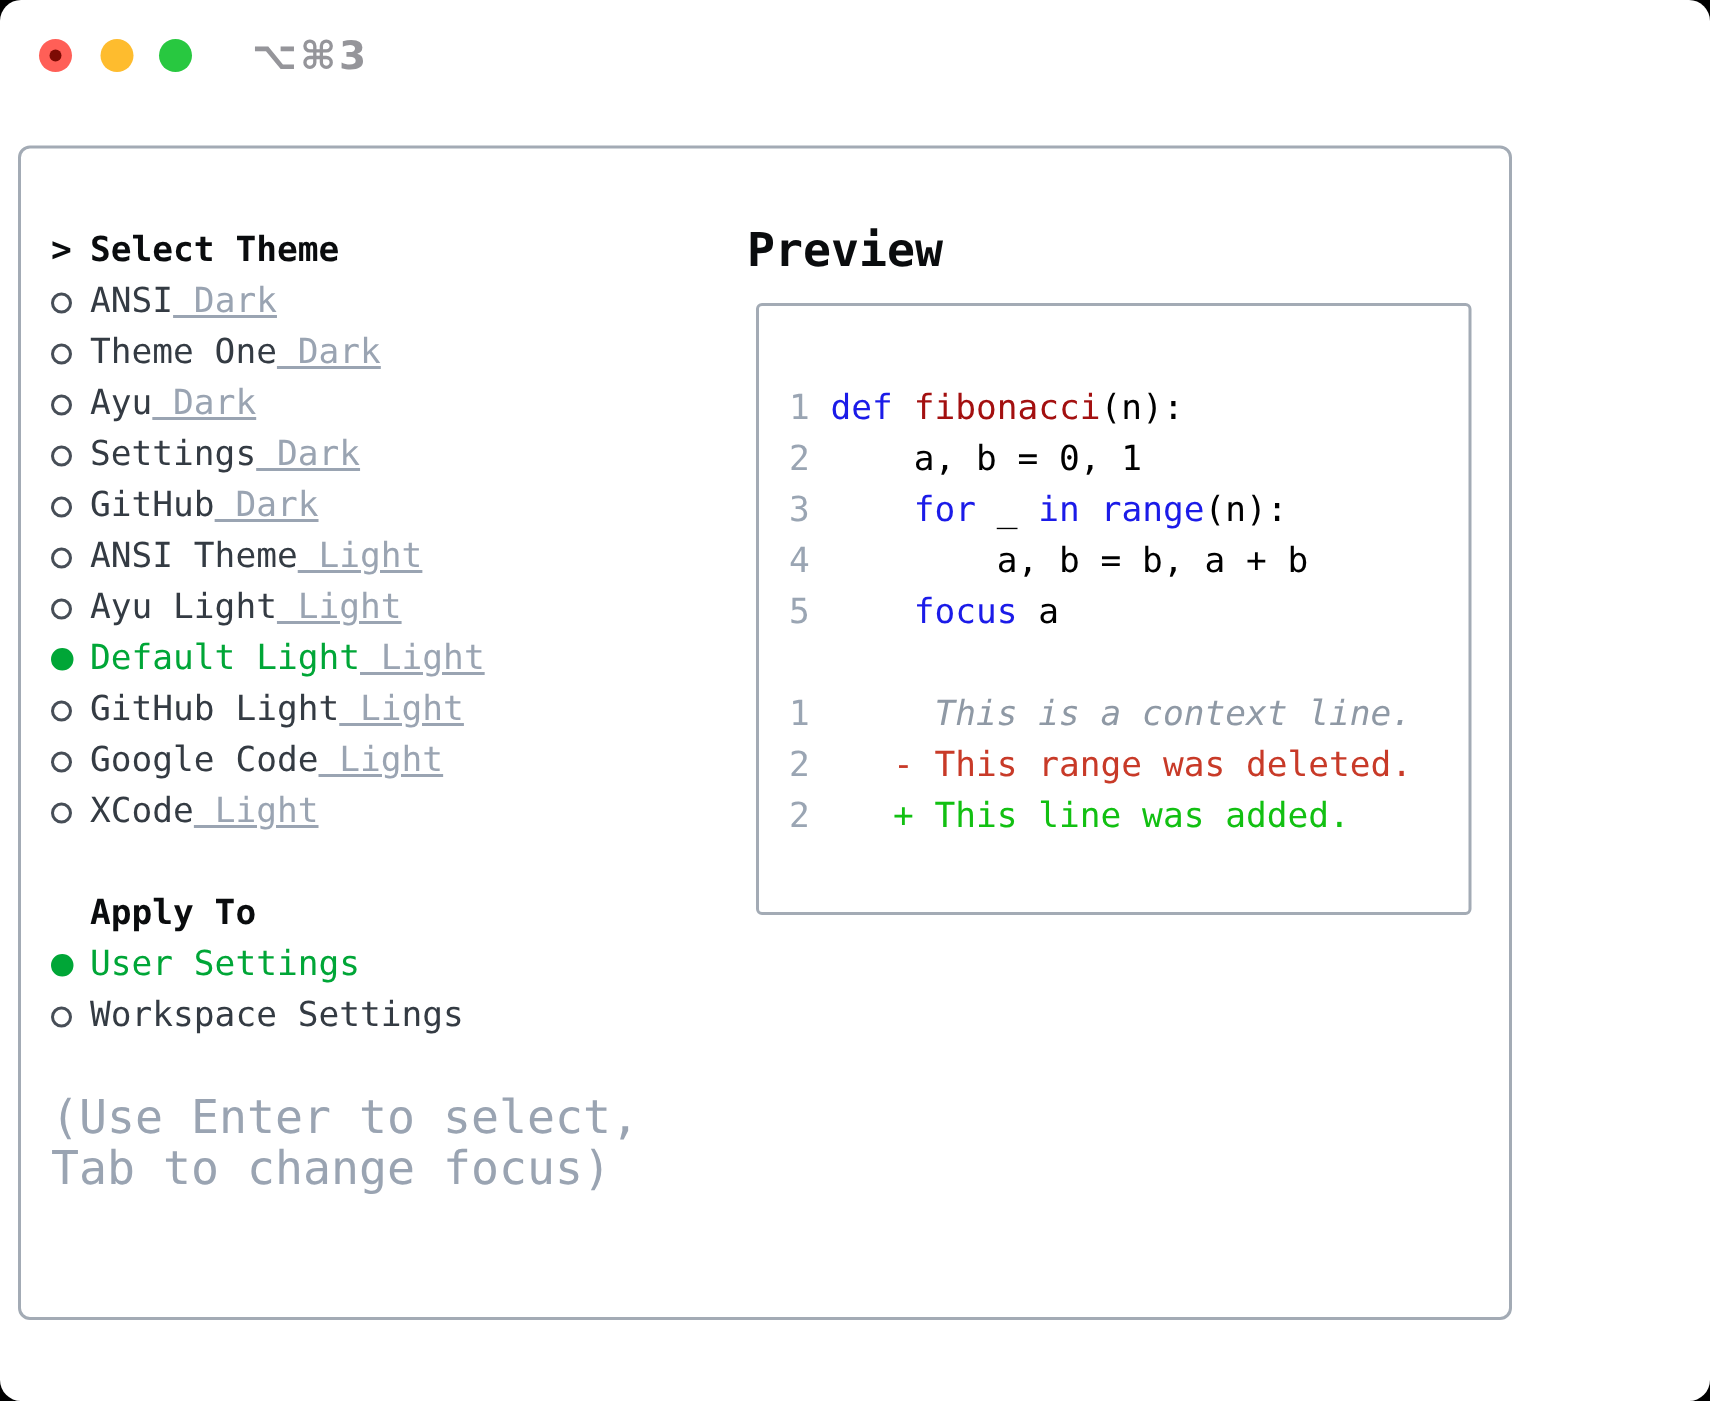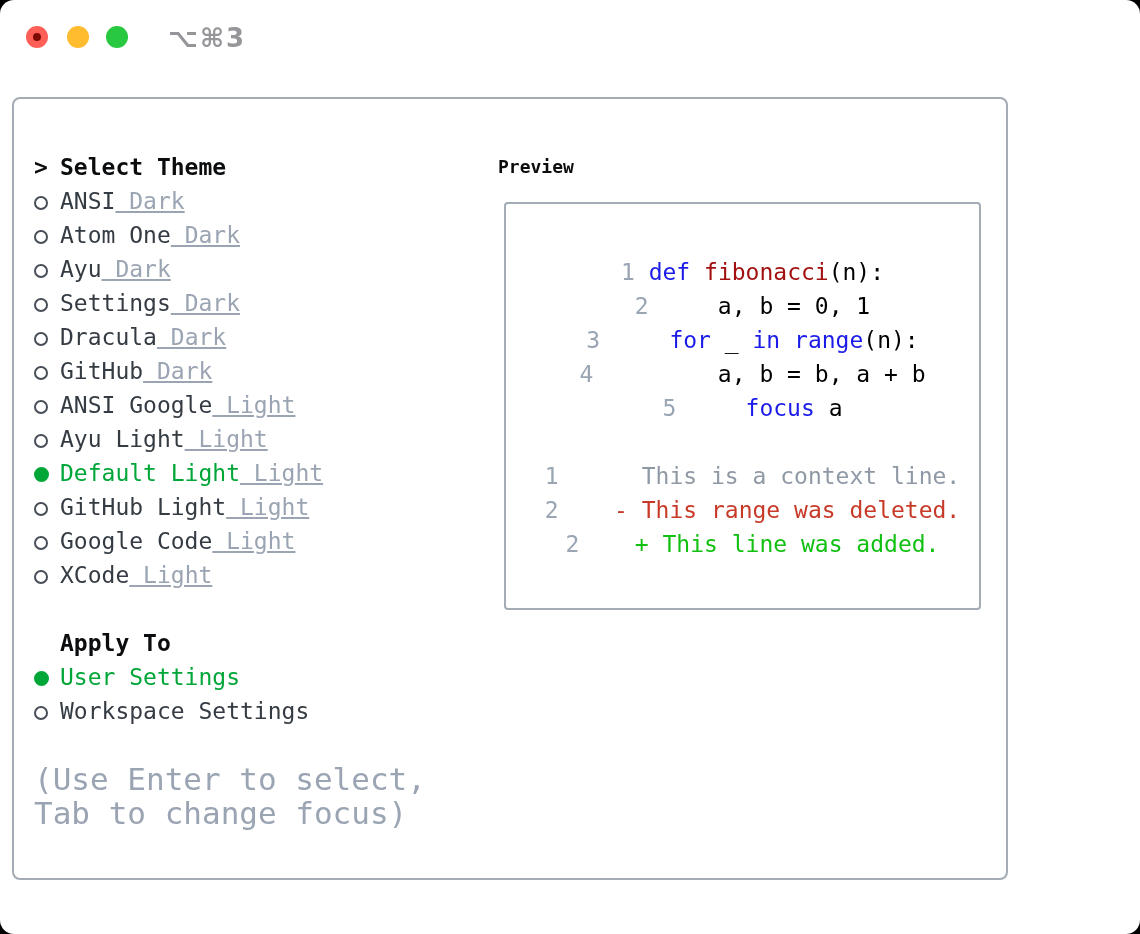--- a/index.html
+++ b/index.html
@@ -56,32 +56,32 @@
   .bullet.filled{background:var(--accent-green);border-color:var(--accent-green);width:15px;height:15px;}
   .label{color:var(--text-dark);}
   .row.selected .label{color:var(--accent-green);}
   .variant{color:var(--muted-gray);text-decoration:underline;}
   .spacer{height:34px;}
   .help{
     width:432px;font-size:31px;line-height:34px;color:var(--muted-gray);
     white-space:normal;word-break:normal;
   }
   
-  .preview-title{height:34px;line-height:34px;font-size:18px;}
+  .preview-title{height:34px;line-height:34px;font-size:31px;}
   .preview-box{
     margin-top:18px;margin-left:6px;width:477px;height:408px;
     border:2px solid var(--border-gray);border-radius:4px;
     padding:17px 0 0 20px;overflow:hidden;background:#fff;
   }
-  .pline{height:34px;line-height:34px;font-size:23px;white-space:pre;text-align:center;}
+  .pline{height:34px;line-height:34px;font-size:23px;white-space:pre;}
   .c-ln{color:var(--line-number-gray);}
   .c-fg{color:#000;}
   .c-kw{color:var(--keyword-blue);}
   .c-fn{color:var(--function-red);}
-  .c-ctx{color:var(--context-gray);}
+  .c-ctx{color:var(--context-gray);font-style:italic;}
   .c-del{color:var(--deleted-red);}
   .c-add{color:var(--added-green);}
 </style>
 </head>
 <body>
 
 <div class="window">
 
   <div class="titlebar">
     <div class="dot dot-close">
@@ -91,26 +91,25 @@
     <div class="dot dot-zoom"></div>
     <div class="win-title">⌥⌘3</div>
   </div>
 
   <div class="panel">
 
     <div class="col-left">
       <div class="row"><span class="prefix bold">&gt; </span><span class="bold">Select Theme</span></div>
       <div id="theme-items">
           <div class="row"><span class="prefix"><span class="bullet"></span></span><span class="label">ANSI</span><span class="variant"> Dark</span></div>
-          <div class="row"><span class="prefix"><span class="bullet"></span></span><span class="label">Atom One</span><span class="variant"> Dark</span></div>
+          <div class="row"><span class="prefix"><span class="bullet"></span></span><span class="label">Theme One</span><span class="variant"> Dark</span></div>
           <div class="row"><span class="prefix"><span class="bullet"></span></span><span class="label">Ayu</span><span class="variant"> Dark</span></div>
           <div class="row"><span class="prefix"><span class="bullet"></span></span><span class="label">Settings</span><span class="variant"> Dark</span></div>
-          <div class="row"><span class="prefix"><span class="bullet"></span></span><span class="label">Dracula</span><span class="variant"> Dark</span></div>
           <div class="row"><span class="prefix"><span class="bullet"></span></span><span class="label">GitHub</span><span class="variant"> Dark</span></div>
-          <div class="row"><span class="prefix"><span class="bullet"></span></span><span class="label">ANSI Google</span><span class="variant"> Light</span></div>
+          <div class="row"><span class="prefix"><span class="bullet"></span></span><span class="label">ANSI Theme</span><span class="variant"> Light</span></div>
           <div class="row"><span class="prefix"><span class="bullet"></span></span><span class="label">Ayu Light</span><span class="variant"> Light</span></div>
           <div class="row selected"><span class="prefix"><span class="bullet filled"></span></span><span class="label">Default Light</span><span class="variant"> Light</span></div>
           <div class="row"><span class="prefix"><span class="bullet"></span></span><span class="label">GitHub Light</span><span class="variant"> Light</span></div>
           <div class="row"><span class="prefix"><span class="bullet"></span></span><span class="label">Google Code</span><span class="variant"> Light</span></div>
           <div class="row"><span class="prefix"><span class="bullet"></span></span><span class="label">XCode</span><span class="variant"> Light</span></div>
         </div>
 
       <div class="spacer"></div>
 
       <div class="row"><span class="prefix"></span><span class="bold">Apply To</span></div>

